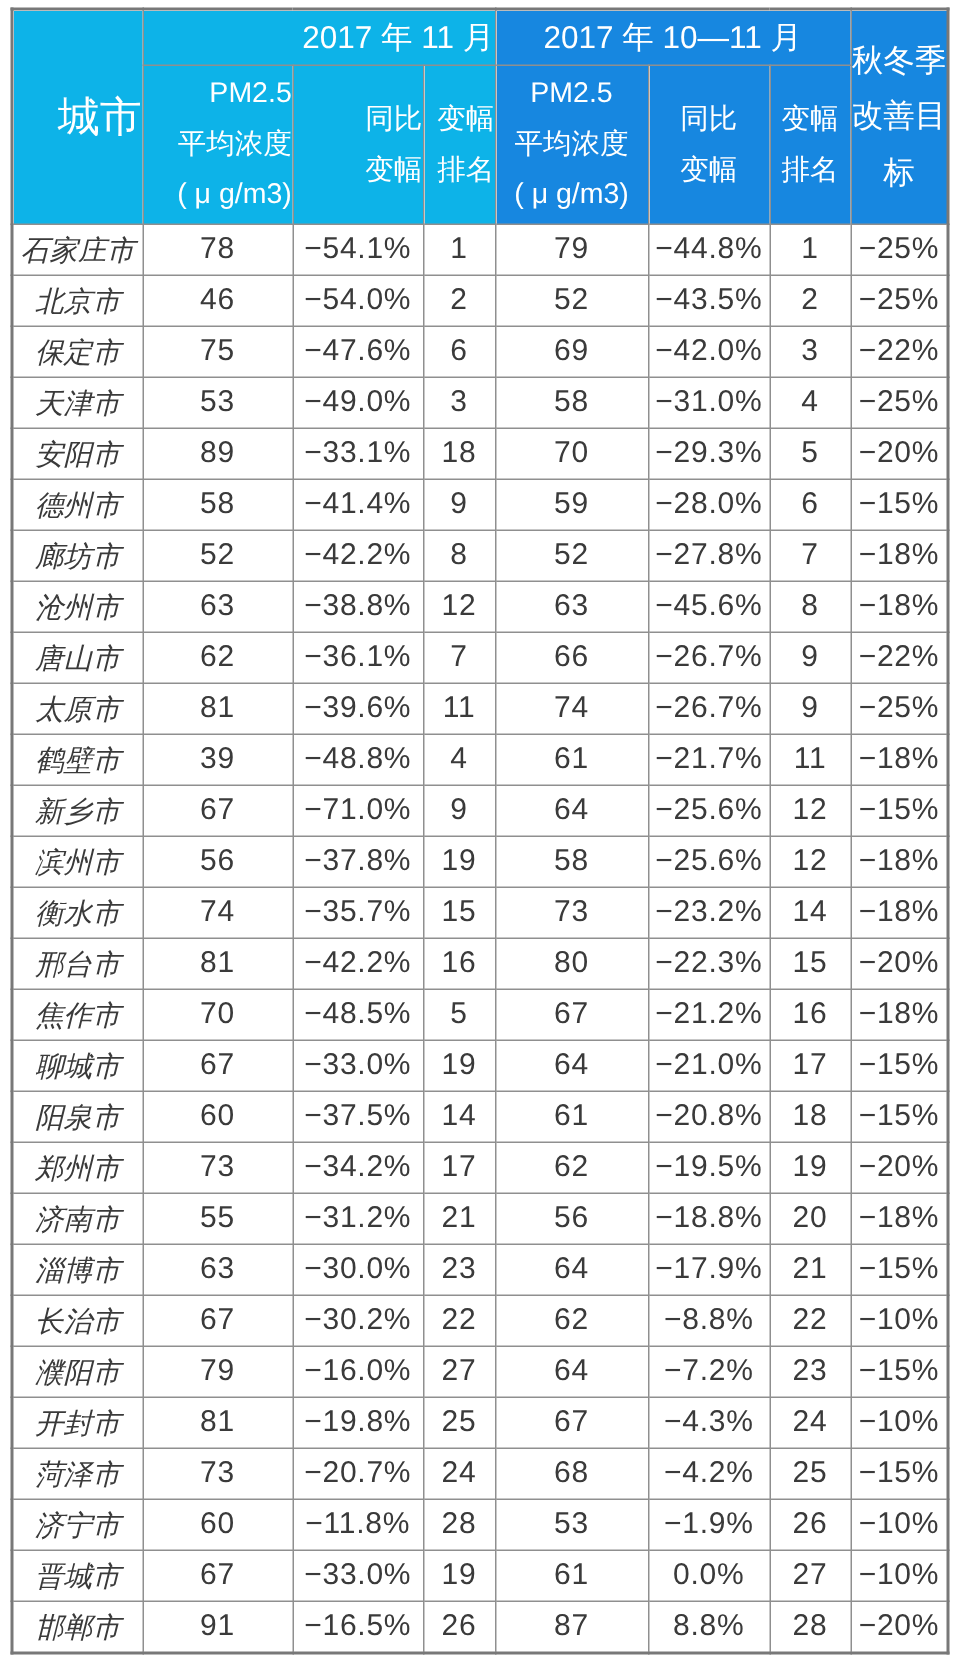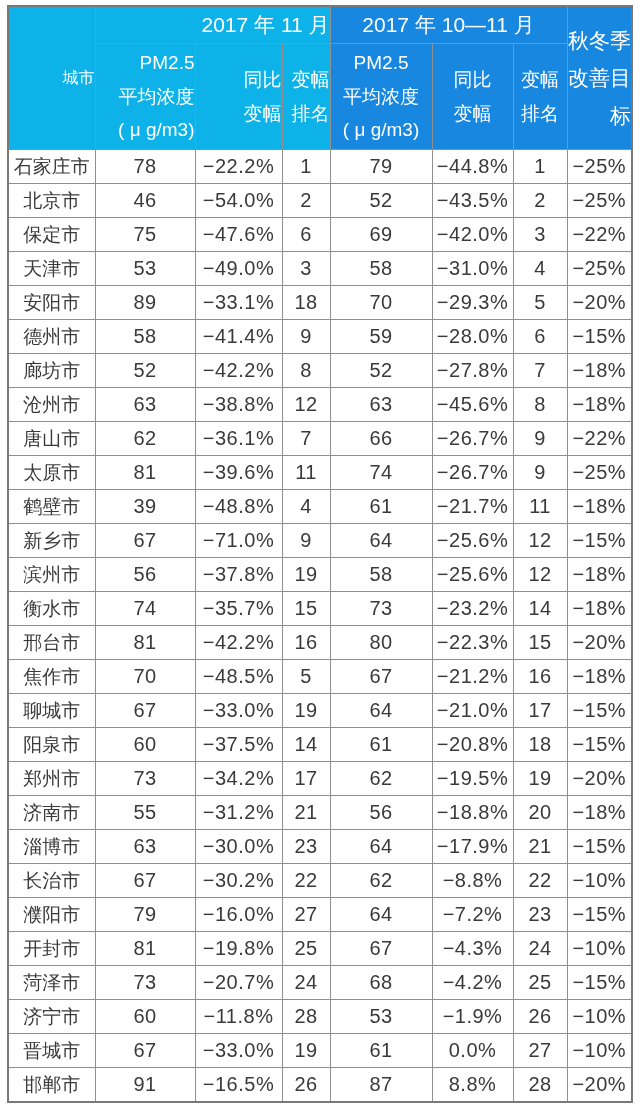--- a/index.html
+++ b/index.html
@@ -31,30 +31,30 @@
     overflow:hidden;
   }
   thead th{
     color:var(--header-text);
     font-weight:normal;
     white-space:pre-line;
   }
   th.bg-nov{background:var(--nov-bg);text-align:right;}
   th.bg-oct{background:var(--oct-bg);}
   tr.group-row th{height:36px;font-size:21px;}
-  tr.group-row th.corner{font-size:16px;}
+  tr.group-row th.corner{font-size:28px;}
   tr.sub-row th{height:105px;font-size:19px;line-height:1.78;}
-  th.target-h{font-size:19px;line-height:1.78;text-align:right;}
+  th.target-h{font-size:19px;line-height:1.78;}
   tbody td{
     height:33px;
     font-size:20px;
     background:#ffffff;
     letter-spacing:0.5px;
   }
-  tbody td.city{font-size:19px;letter-spacing:0;}
+  tbody td.city{font-size:19px;letter-spacing:0;font-style:italic;}
 </style>
 </head>
 <body>
 
 <div class="page">
   <table class="pm25">
     <colgroup>
       <col style="width:87px">
         <col style="width:100px">
         <col style="width:87px">
@@ -87,21 +87,21 @@
         <th class="bg-oct">同比
 变幅</th>
         <th class="bg-oct">变幅
 排名</th>
       </tr>
     </thead>
     <tbody>
         <tr>
     <td class="city">石家庄市</td>
     <td>78</td>
-    <td>−22.2%</td>
+    <td>−54.1%</td>
     <td>1</td>
     <td>79</td>
     <td>−44.8%</td>
     <td>1</td>
     <td>−25%</td>
   </tr>
         <tr>
     <td class="city">北京市</td>
     <td>46</td>
     <td>−54.0%</td>

